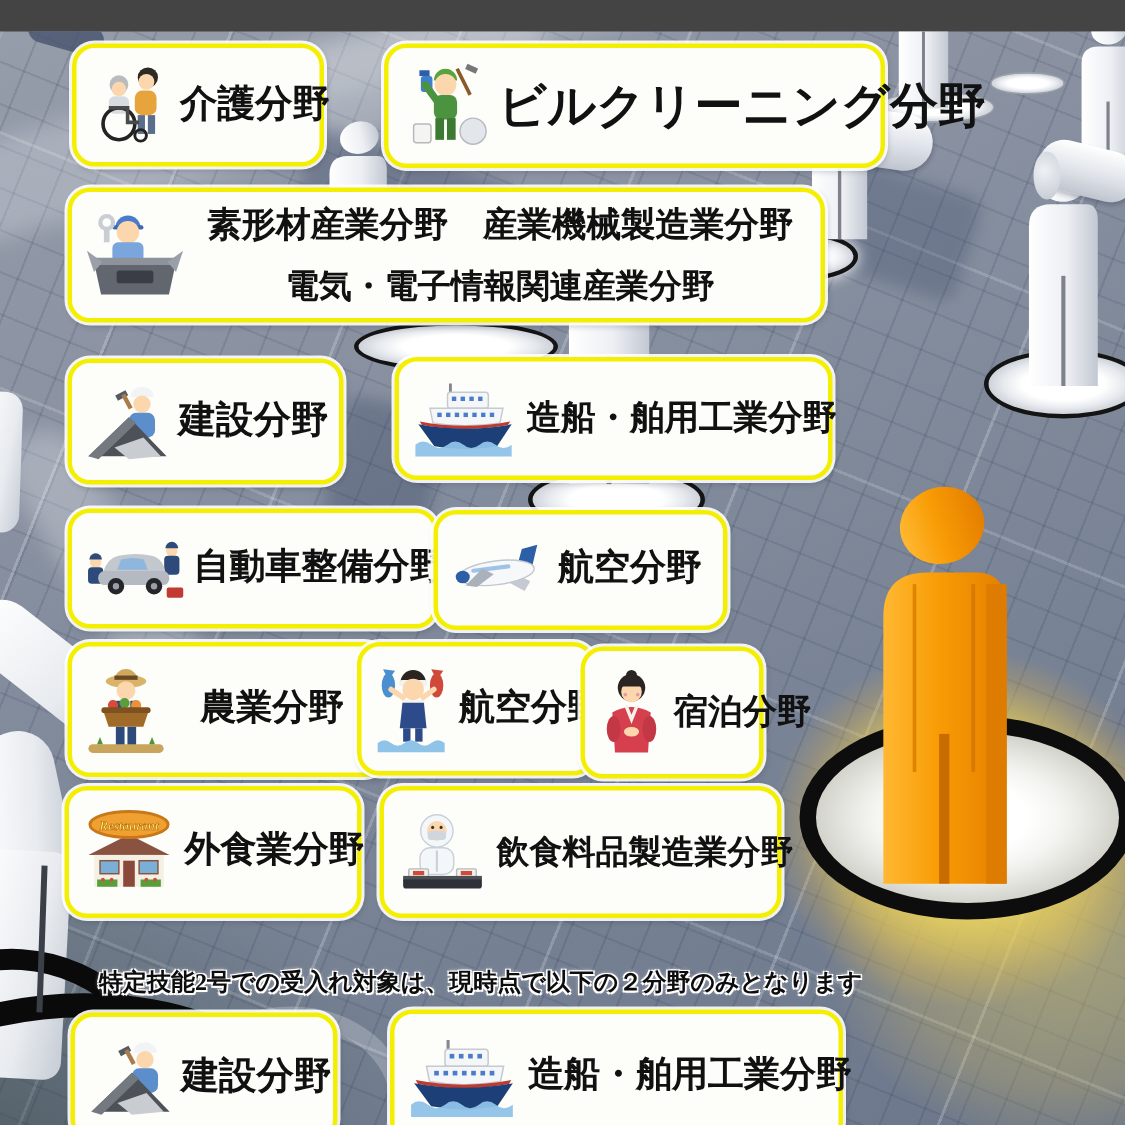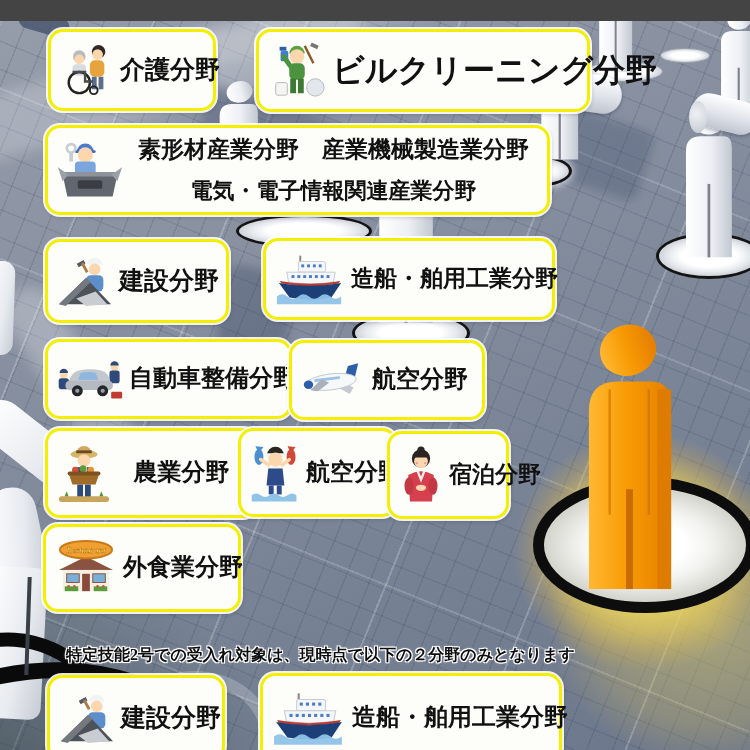--- a/index.html
+++ b/index.html
@@ -321,20 +321,38 @@
       <circle cx="14" cy="48" r="1.3" fill="#d84a3a"></circle>
         <circle cx="20" cy="48" r="1.3" fill="#d84a3a"></circle>
         <circle cx="44" cy="48" r="1.3" fill="#d84a3a"></circle>
         <circle cx="50" cy="48" r="1.3" fill="#d84a3a"></circle>
       <ellipse cx="32" cy="10" rx="27" ry="9" fill="#f0a030" stroke="#c87818" stroke-width="2"></ellipse>
       <text x="32" y="13.5" text-anchor="middle" font-size="9" font-style="italic" font-weight="bold" fill="#f8ef5a" stroke="#b05818" stroke-width="0.35">Restaurant</text>
     </svg>
     <span class="lbl" style="font-size:24px">外食業分野</span>
   </div>
 
+  <div class="badge" style="left:253px;top:503px;width:268px;height:88px">
+    <svg class="icn" width="60" height="58" viewBox="0 0 64 60">
+      <circle cx="28" cy="15" r="11.5" fill="#f4f7fa" stroke="#c8d0da"></circle>
+      <circle cx="28" cy="15" r="7" fill="#fcd7ae"></circle>
+      <rect x="21.5" y="15" width="13" height="6.5" rx="2.5" fill="#cfd6de"></rect>
+      <circle cx="25" cy="12.5" r="1.1" fill="#333"></circle>
+        <circle cx="31" cy="12.5" r="1.1" fill="#333"></circle>
+      <rect x="16" y="27" width="24" height="19" rx="7" fill="#f4f7fa" stroke="#c8d0da"></rect>
+      <line x1="28" y1="29" x2="28" y2="44" stroke="#c8d0da" stroke-width="1.5"></line>
+      <rect x="8" y="42" width="14" height="6" rx="1" fill="#f0f0ec" stroke="#b5b8bc"></rect>
+        <rect x="11" y="43.5" width="8" height="3" fill="#d04a3a"></rect>
+      <rect x="42" y="42" width="14" height="6" rx="1" fill="#f0f0ec" stroke="#b5b8bc"></rect>
+        <rect x="45" y="43.5" width="8" height="3" fill="#d04a3a"></rect>
+      <rect x="4" y="48" width="56" height="8" rx="2" fill="#2e3138"></rect>
+      <rect x="4" y="47" width="56" height="2.5" fill="#4a4e55"></rect>
+    </svg>
+    <span class="lbl" style="font-size:22px">飲食料品製造業分野</span>
+  </div>
 
   <div class="note" style="left:38px;top:624px">特定技能2号での受入れ対象は、現時点で以下の２分野のみとなります</div>
 
   <div class="badge" style="left:47px;top:654px;width:178px;height:86px">
     <svg class="icn" width="56" height="56" viewBox="0 0 58 58">
       <rect x="21" y="9" width="8" height="4" fill="#555a60" transform="rotate(-28 25 11)"></rect>
       <rect x="27" y="10" width="3" height="11" fill="#a97c4a" transform="rotate(-28 28 15)"></rect>
       <path d="M31 12 a8 7 0 0 1 16 0 z" fill="#f2f3f4"></path>
         <circle cx="39" cy="17" r="6" fill="#fcd7ae"></circle>
       <rect x="30" y="23" width="18" height="17" rx="5" fill="#5b8ecb"></rect>

